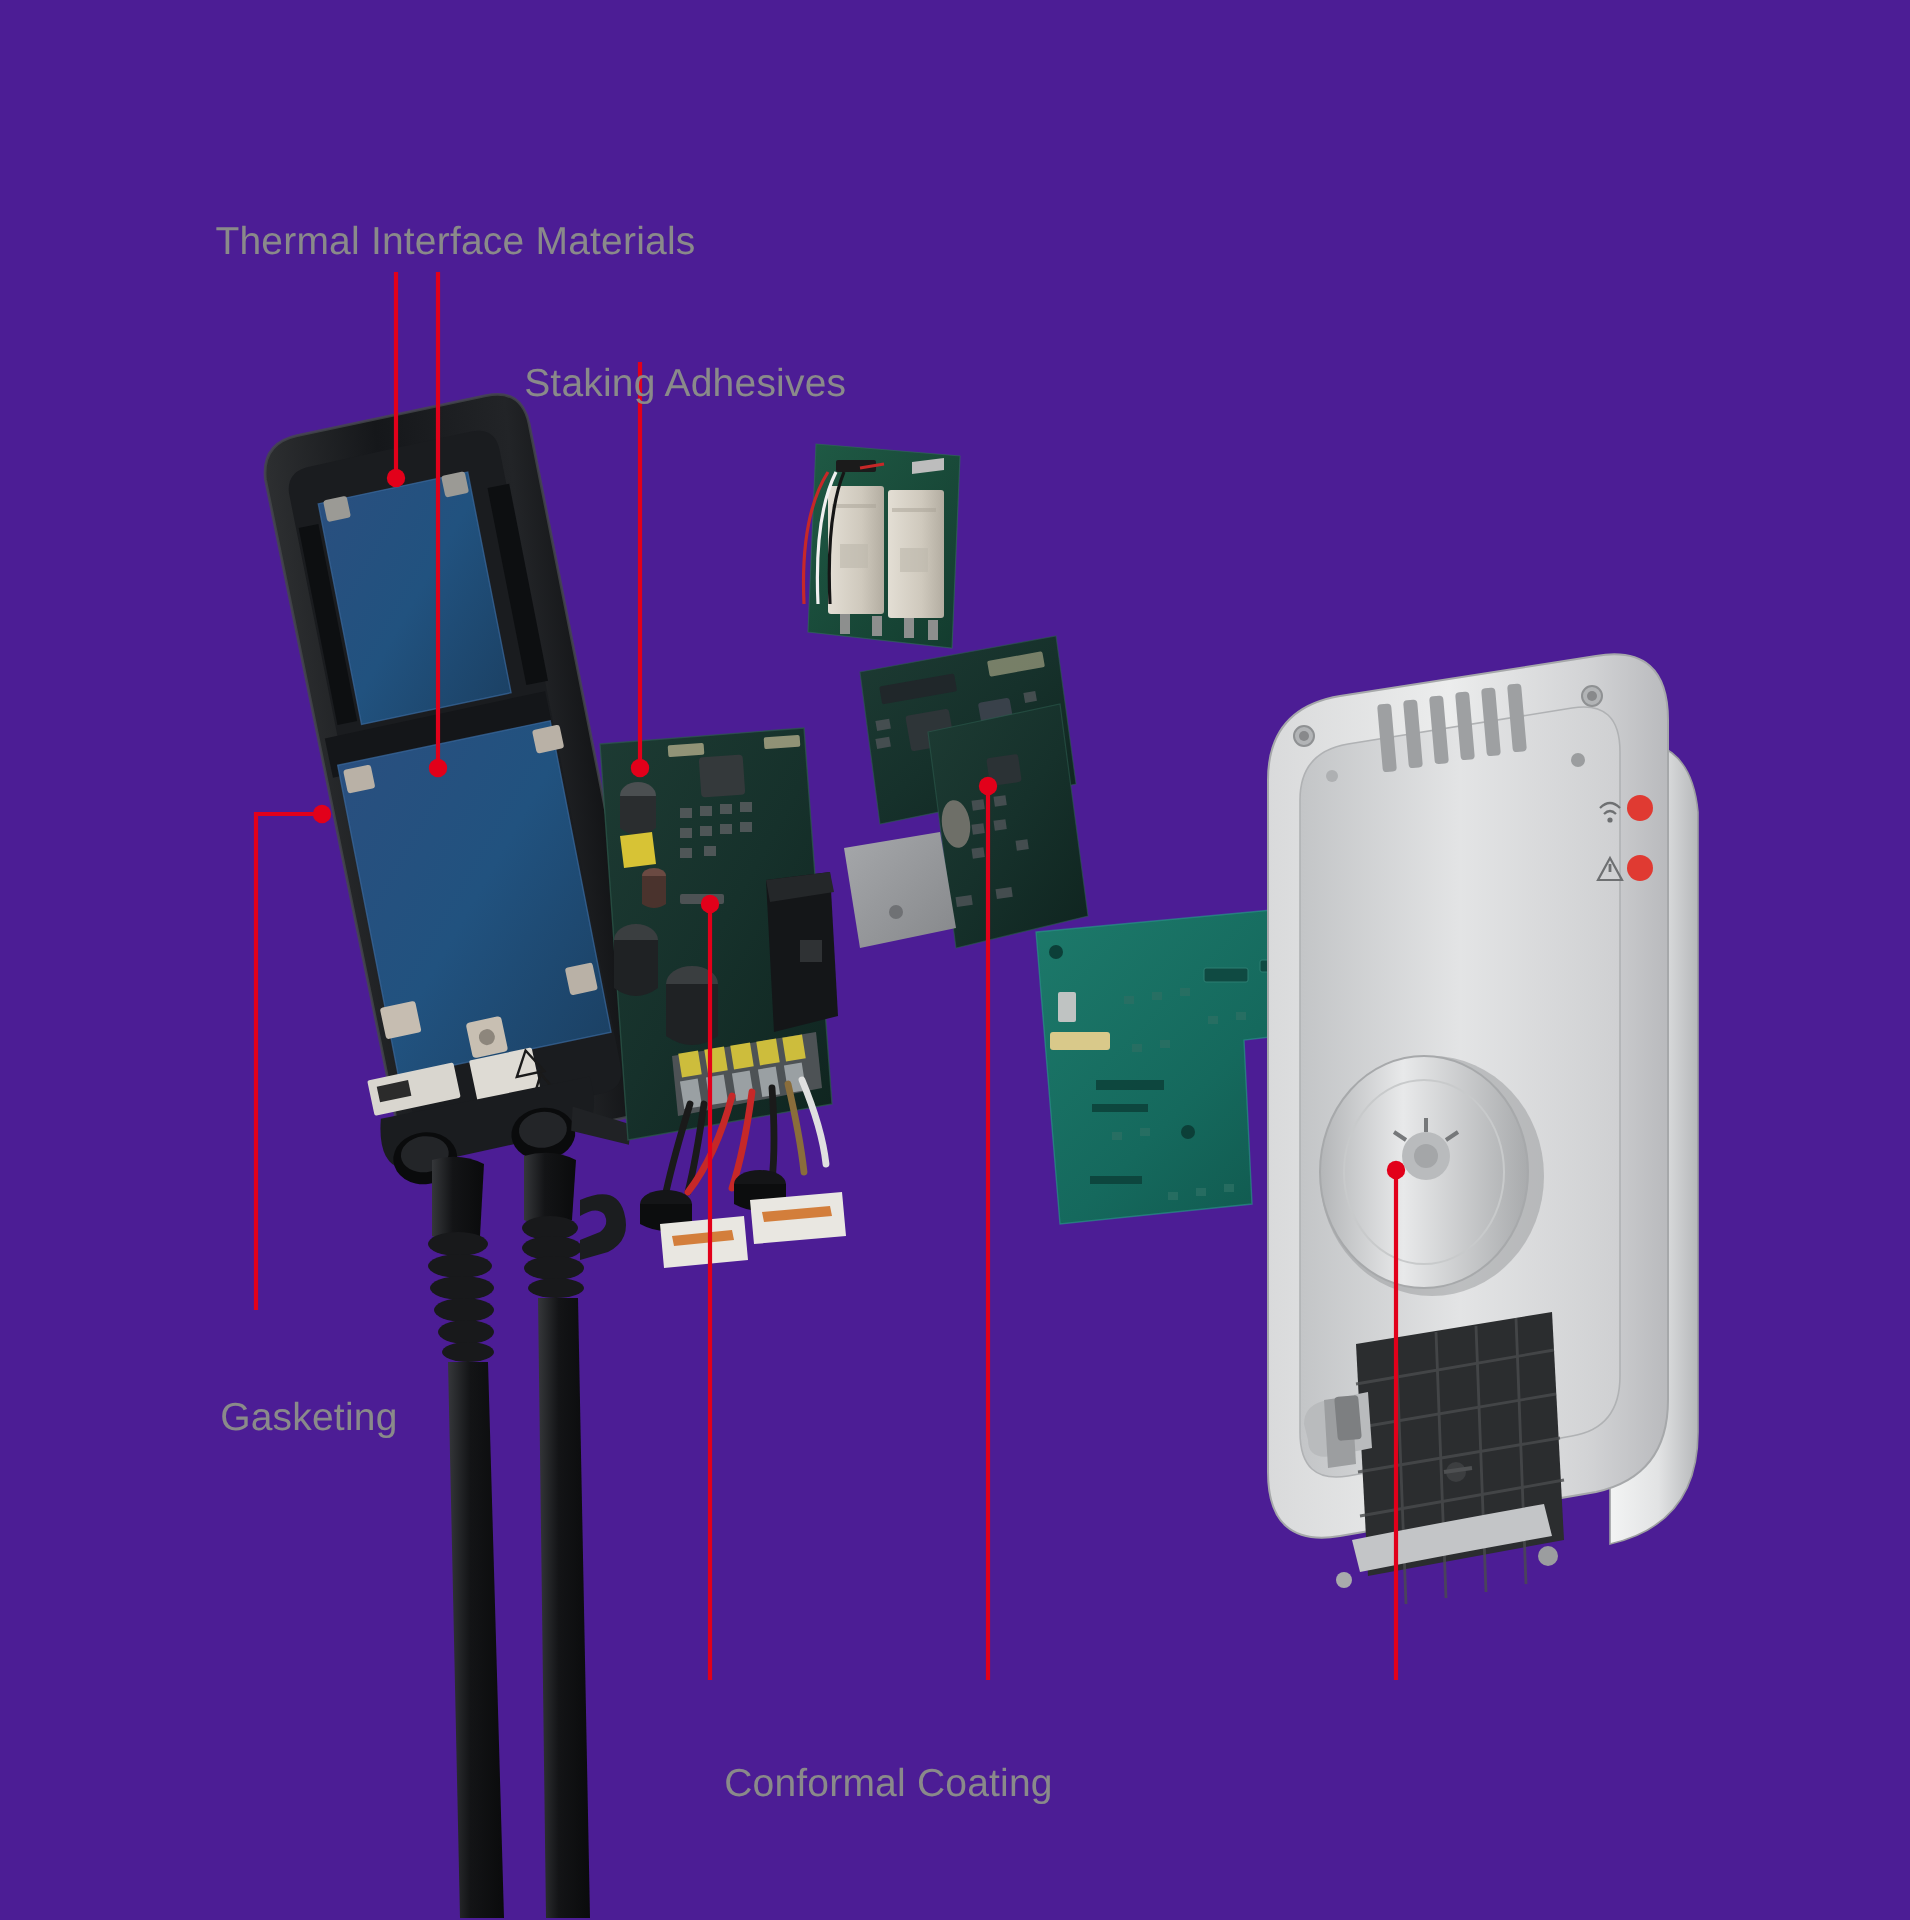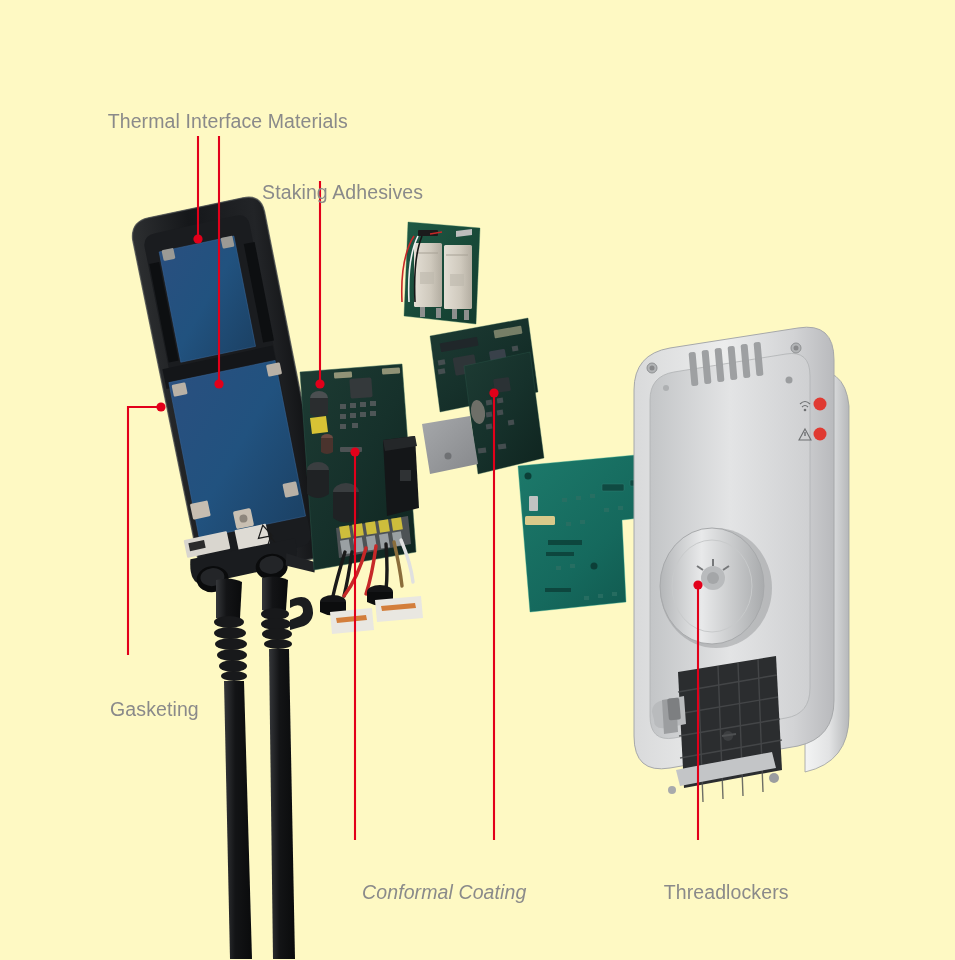--- a/index.html
+++ b/index.html
@@ -1,19 +1,19 @@
 <!DOCTYPE html>
 <html><head>
 <meta charset="utf-8">
 <title>Exploded View Diagram</title>
 <style>
   html,body{margin:0;padding:0;background:#ffffff;}
   body{width:955px;height:960px;overflow:hidden;
        font-family:"Liberation Sans","DejaVu Sans",sans-serif;}
-  #stage{position:relative;width:955px;height:960px;background:#fef9c3;}
+  #stage{position:relative;width:955px;height:960px;background:#4c1d95;}
   svg.layer{position:absolute;left:0;top:0;width:955px;height:960px;}
   .cal-text{position:absolute;color:#8a8a8a;font-size:19.5px;font-weight:300;
             letter-spacing:.1px;line-height:25px;white-space:pre;}
 </style>
 </head>
 <body>
 
 <div id="stage">
 
   <svg class="layer" viewBox="0 0 955 960" xmlns="http://www.w3.org/2000/svg">
@@ -416,21 +416,18 @@
   </div>
 
   <div class="cal-text" style="left:88px;top:672px;">
     <span>Gasketing</span>
   </div>
 
   <div class="cal-text" style="left:240px;top:155px;">
     <span>Staking Adhesives</span>
   </div>
 
-  <div class="cal-text" style="left:340px;top:855px;font-style:italic;">
+  <div class="cal-text" style="left:340px;top:855px;">
     <span>Conformal Coating</span>
   </div>
 
-  <div class="cal-text" style="left:642px;top:855px;">
-    <span>Threadlockers</span>
-  </div>
 
 </div>
 
 </body></html>

